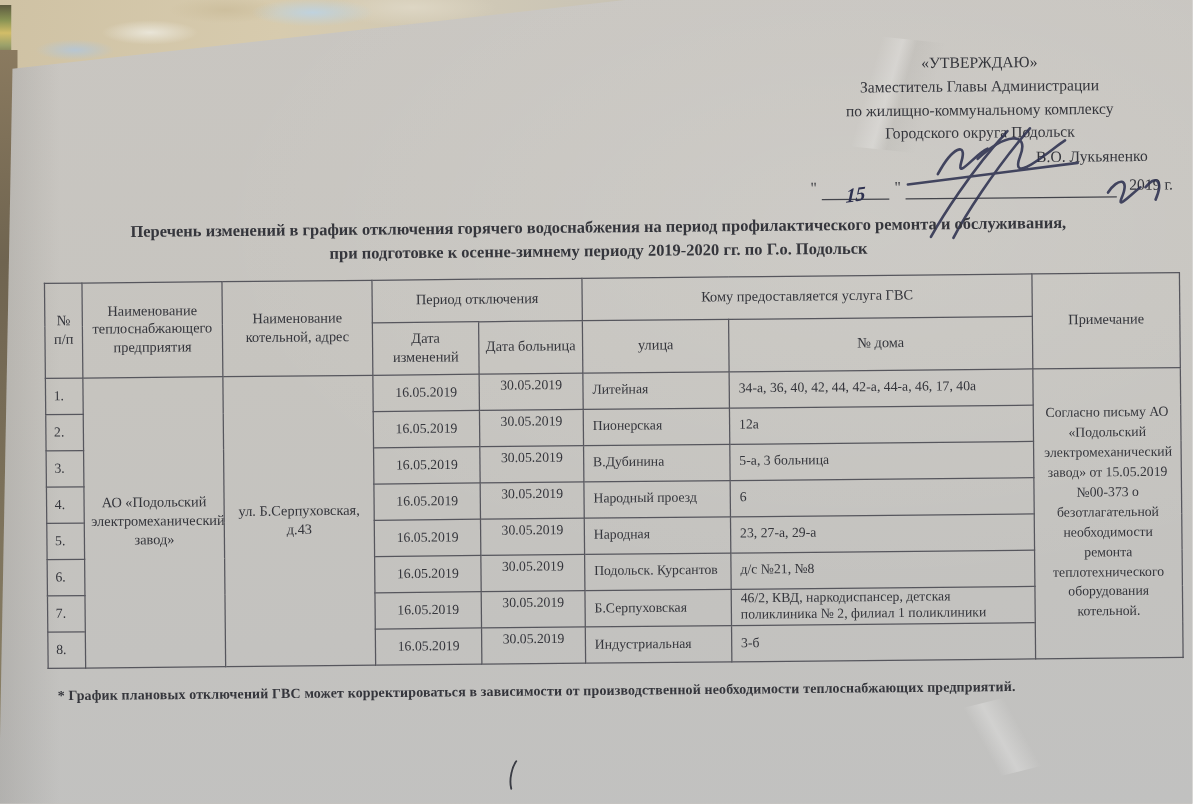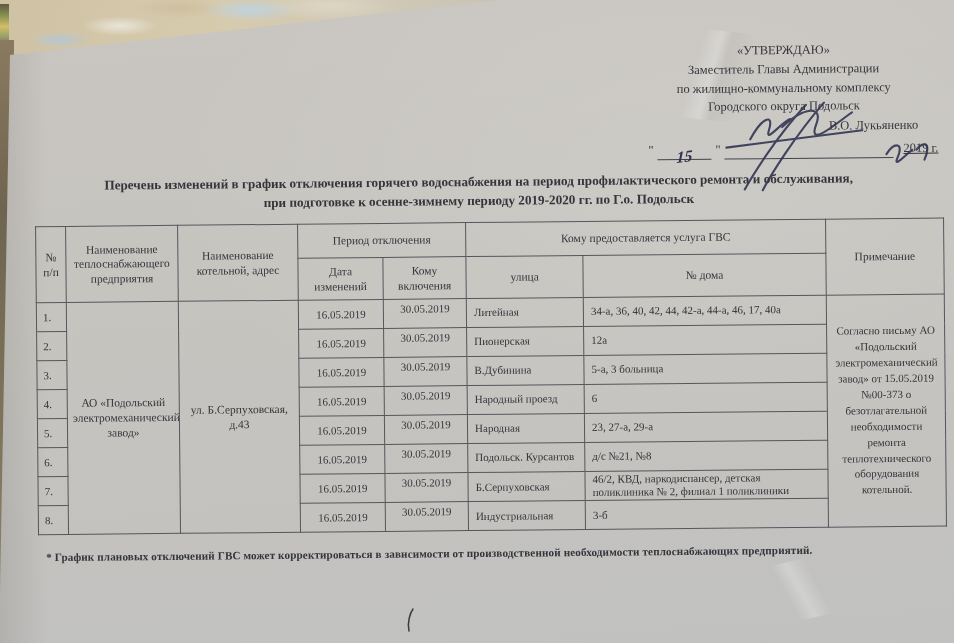--- a/index.html
+++ b/index.html
@@ -55,21 +55,21 @@
   
   .content{position:absolute;inset:0;transform:rotate(-0.55deg);color:#35363c;}
   
   .approval{position:absolute;left:626px;top:44px;width:320px;text-align:center;
     font-size:12.5px;line-height:1.5;}
   .approval .name{text-align:right;padding-right:26px;margin-top:1px;}
   .date-line{display:flex;align-items:flex-end;padding:4px 6px 0 24px;font-size:12.5px;gap:4px;}
   .blank{border-bottom:1.3px solid #43444b;display:inline-block;}
   .blank.day{width:54px;text-align:center;height:17px;}
   .blank.month{width:108px;height:17px;flex:1;}
-  .year-label{white-space:nowrap;padding-left:6px;text-decoration:underline;}
+  .year-label{white-space:nowrap;padding-left:6px;}
   .hand{font-style:italic;font-size:16px;color:#2e3150;display:inline-block;
     transform:rotate(-7deg) skewX(-10deg);position:relative;top:3px;font-weight:bold;}
   .signature{position:absolute;left:656px;top:96px;width:290px;height:100px;pointer-events:none;}
   
   .doc-title{position:absolute;top:172px;left:28px;right:22px;text-align:center;
     font-weight:bold;font-size:13.2px;line-height:1.45;}
   
   table.schedule{position:absolute;left:36px;top:222px;width:908px;
     border-collapse:collapse;table-layout:fixed;font-size:11px;color:#35363c;}
   .schedule th,.schedule td{border:1px solid #56565d;overflow:hidden;}
@@ -151,21 +151,21 @@
         <tr class="h1">
           <th rowspan="2">№ п/п</th>
           <th rowspan="2">Наименование теплоснабжающего предприятия</th>
           <th rowspan="2">Наименование котельной, адрес</th>
           <th colspan="2">Период отключения</th>
           <th colspan="2">Кому предоставляется услуга ГВС</th>
           <th rowspan="2">Примечание</th>
         </tr>
         <tr class="h2">
           <th>Дата изменений</th>
-          <th>Кому включения</th>
+          <th>Дата больница</th>
           <th>улица</th>
           <th>№ дома</th>
         </tr>
       </thead>
       <tbody>
           <tr>
             <td class="num">1.</td>
             <td class="company" rowspan="8">АО «Подольский электромеханический завод»</td>
             <td class="boiler" rowspan="8">ул. Б.Серпуховская, д.43</td>
             <td class="date">16.05.2019</td>

